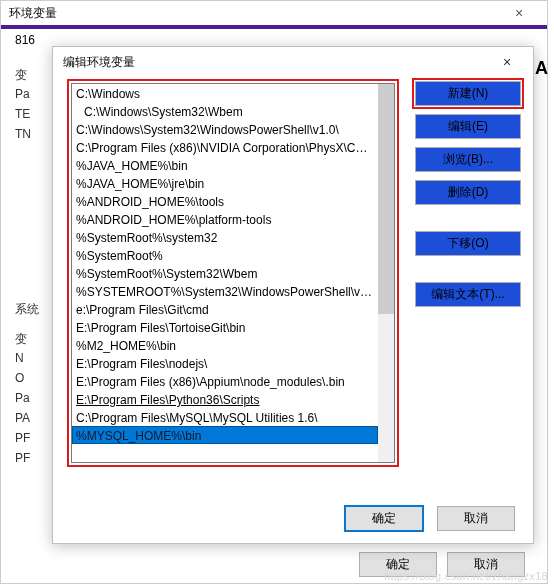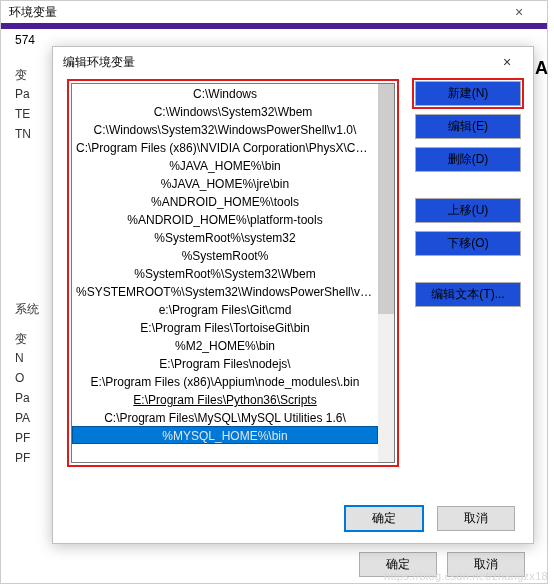--- a/index.html
+++ b/index.html
@@ -1,36 +1,36 @@
 <!DOCTYPE html>
 <html><head>
 <meta charset="utf-8">
 <style>
 * { box-sizing: border-box; font-family: "Microsoft YaHei", "Segoe UI", sans-serif; font-size: 12px; }
 body { margin: 0; padding: 0; width: 554px; height: 584px; background: #fff; position: relative; overflow: hidden; }
 
 .outer-dialog { position: absolute; left: 0; top: 0; width: 548px; height: 584px; border: 1px solid #ccc; background: #fff; }
-.outer-titlebar { height: 28px; line-height: 28px; padding: 0 8px; display: flex; justify-content: space-between; align-items: center; border-bottom: 6px solid #4c1d95; }
+.outer-titlebar { height: 28px; line-height: 28px; padding: 0 8px; display: flex; justify-content: space-between; align-items: center; border-bottom: 4px solid #4c1d95; }
 .outer-close { width: 40px; text-align: center; color: #555; font-size: 14px; }
 .outer-body { padding: 10px 14px; position: relative; }
 .left-label { position: absolute; left: 14px; }
 .left-704 { top: 4px; }
 .outer-buttons { position: absolute; bottom: 6px; right: 22px; display: flex; gap: 10px; }
 .sys-label { position: absolute; left: 14px; top: 272px; }
 .left-col { position: absolute; left: 14px; font-size: 12px; color: #333; }
 
 .inner-dialog { position: absolute; left: 52px; top: 46px; width: 482px; height: 498px; background: #fff; border: 1px solid #bfbfbf; box-shadow: 0 2px 14px rgba(0,0,0,0.25); }
 .inner-titlebar { height: 30px; line-height: 30px; padding: 0 10px; display: flex; justify-content: space-between; align-items: center; }
 .inner-close { width: 32px; text-align: center; font-size: 14px; color: #333; }
-.inner-content { position: relative; padding: 10px 10px 50px 14px; height: calc(100% - 30px); text-align: center; }
+.inner-content { position: relative; padding: 10px 10px 50px 14px; height: calc(100% - 30px); }
 
 .listbox-wrap { position: absolute; left: 14px; top: 2px; width: 332px; height: 388px; border: 2.5px solid #e01a1a; padding: 2px; }
 .listbox { width: 100%; height: 100%; border: 1px solid #7a7a7a; background: #fff; overflow-y: auto; overflow-x: hidden; position: relative; }
 .list-item { padding: 1px 4px; white-space: nowrap; overflow: hidden; text-overflow: ellipsis; line-height: 18px; height: 18px; }
-.list-item.selected { background: #0078d7; color: #e5e5e5; border: 1px solid #005499; padding: 0 3px; }
+.list-item.selected { background: #0078d7; color: #0f172a; border: 1px solid #005499; padding: 0 3px; }
 .scrollbar-track { position: absolute; right: 0; top: 0; width: 16px; height: 100%; background: #f0f0f0; }
 .scrollbar-thumb { position: absolute; right: 0; top: 0; width: 16px; height: 230px; background: #cdcdcd; }
 
 .side-buttons { position: absolute; left: 362px; top: 4px; width: 108px; }
 .btn { width: 106px; height: 25px; border: 1px solid #adadad; background: #1d4ed8; margin-bottom: 8px; display: flex; align-items: center; justify-content: center; cursor: default; }
 .btn.highlighted { outline: 2.5px solid #e01a1a; outline-offset: 1px; }
 .btn-spacer { height: 18px; }
 
 .bottom-buttons { position: absolute; bottom: 12px; right: 18px; display: flex; gap: 14px; }
 .dlg-btn { width: 78px; height: 25px; border: 1px solid #adadad; background: #e1e1e1; display: flex; align-items: center; justify-content: center; }
@@ -43,21 +43,21 @@
 </style>
 </head>
 <body>
 
 <div class="outer-dialog">
   <div class="outer-titlebar">
     <span>环境变量</span>
     <span class="outer-close">×</span>
   </div>
   <div class="outer-body">
-    <span class="left-label left-704">574</span>
+    <span class="left-label left-704">816</span>
     <span class="left-col" style="top:38px">变</span>
     <span class="left-col" style="top:58px">Pa</span>
     <span class="left-col" style="top:78px">TE</span>
     <span class="left-col" style="top:98px">TN</span>
     <span class="left-col sys-label">系统</span>
     <span class="left-col" style="top:302px">变</span>
     <span class="left-col" style="top:322px">N</span>
     <span class="left-col" style="top:342px">O</span>
     <span class="left-col" style="top:362px">Pa</span>
     <span class="left-col" style="top:382px">PA</span>
@@ -112,26 +112,26 @@
     </div>
 
     <div class="side-buttons">
       <div class="btn highlighted">
           <span>新建(N)</span>
         </div>
       <div class="btn">
           <span>编辑(E)</span>
         </div>
       <div class="btn">
+          <span>浏览(B)...</span>
+        </div>
+      <div class="btn">
           <span>删除(D)</span>
         </div>
       <div class="btn-spacer"></div>
-      <div class="btn">
-          <span>上移(U)</span>
-        </div>
       <div class="btn">
           <span>下移(O)</span>
         </div>
       <div class="btn-spacer"></div>
       <div class="btn">
           <span>编辑文本(T)...</span>
         </div>
     </div>
 
     <div class="bottom-buttons">

